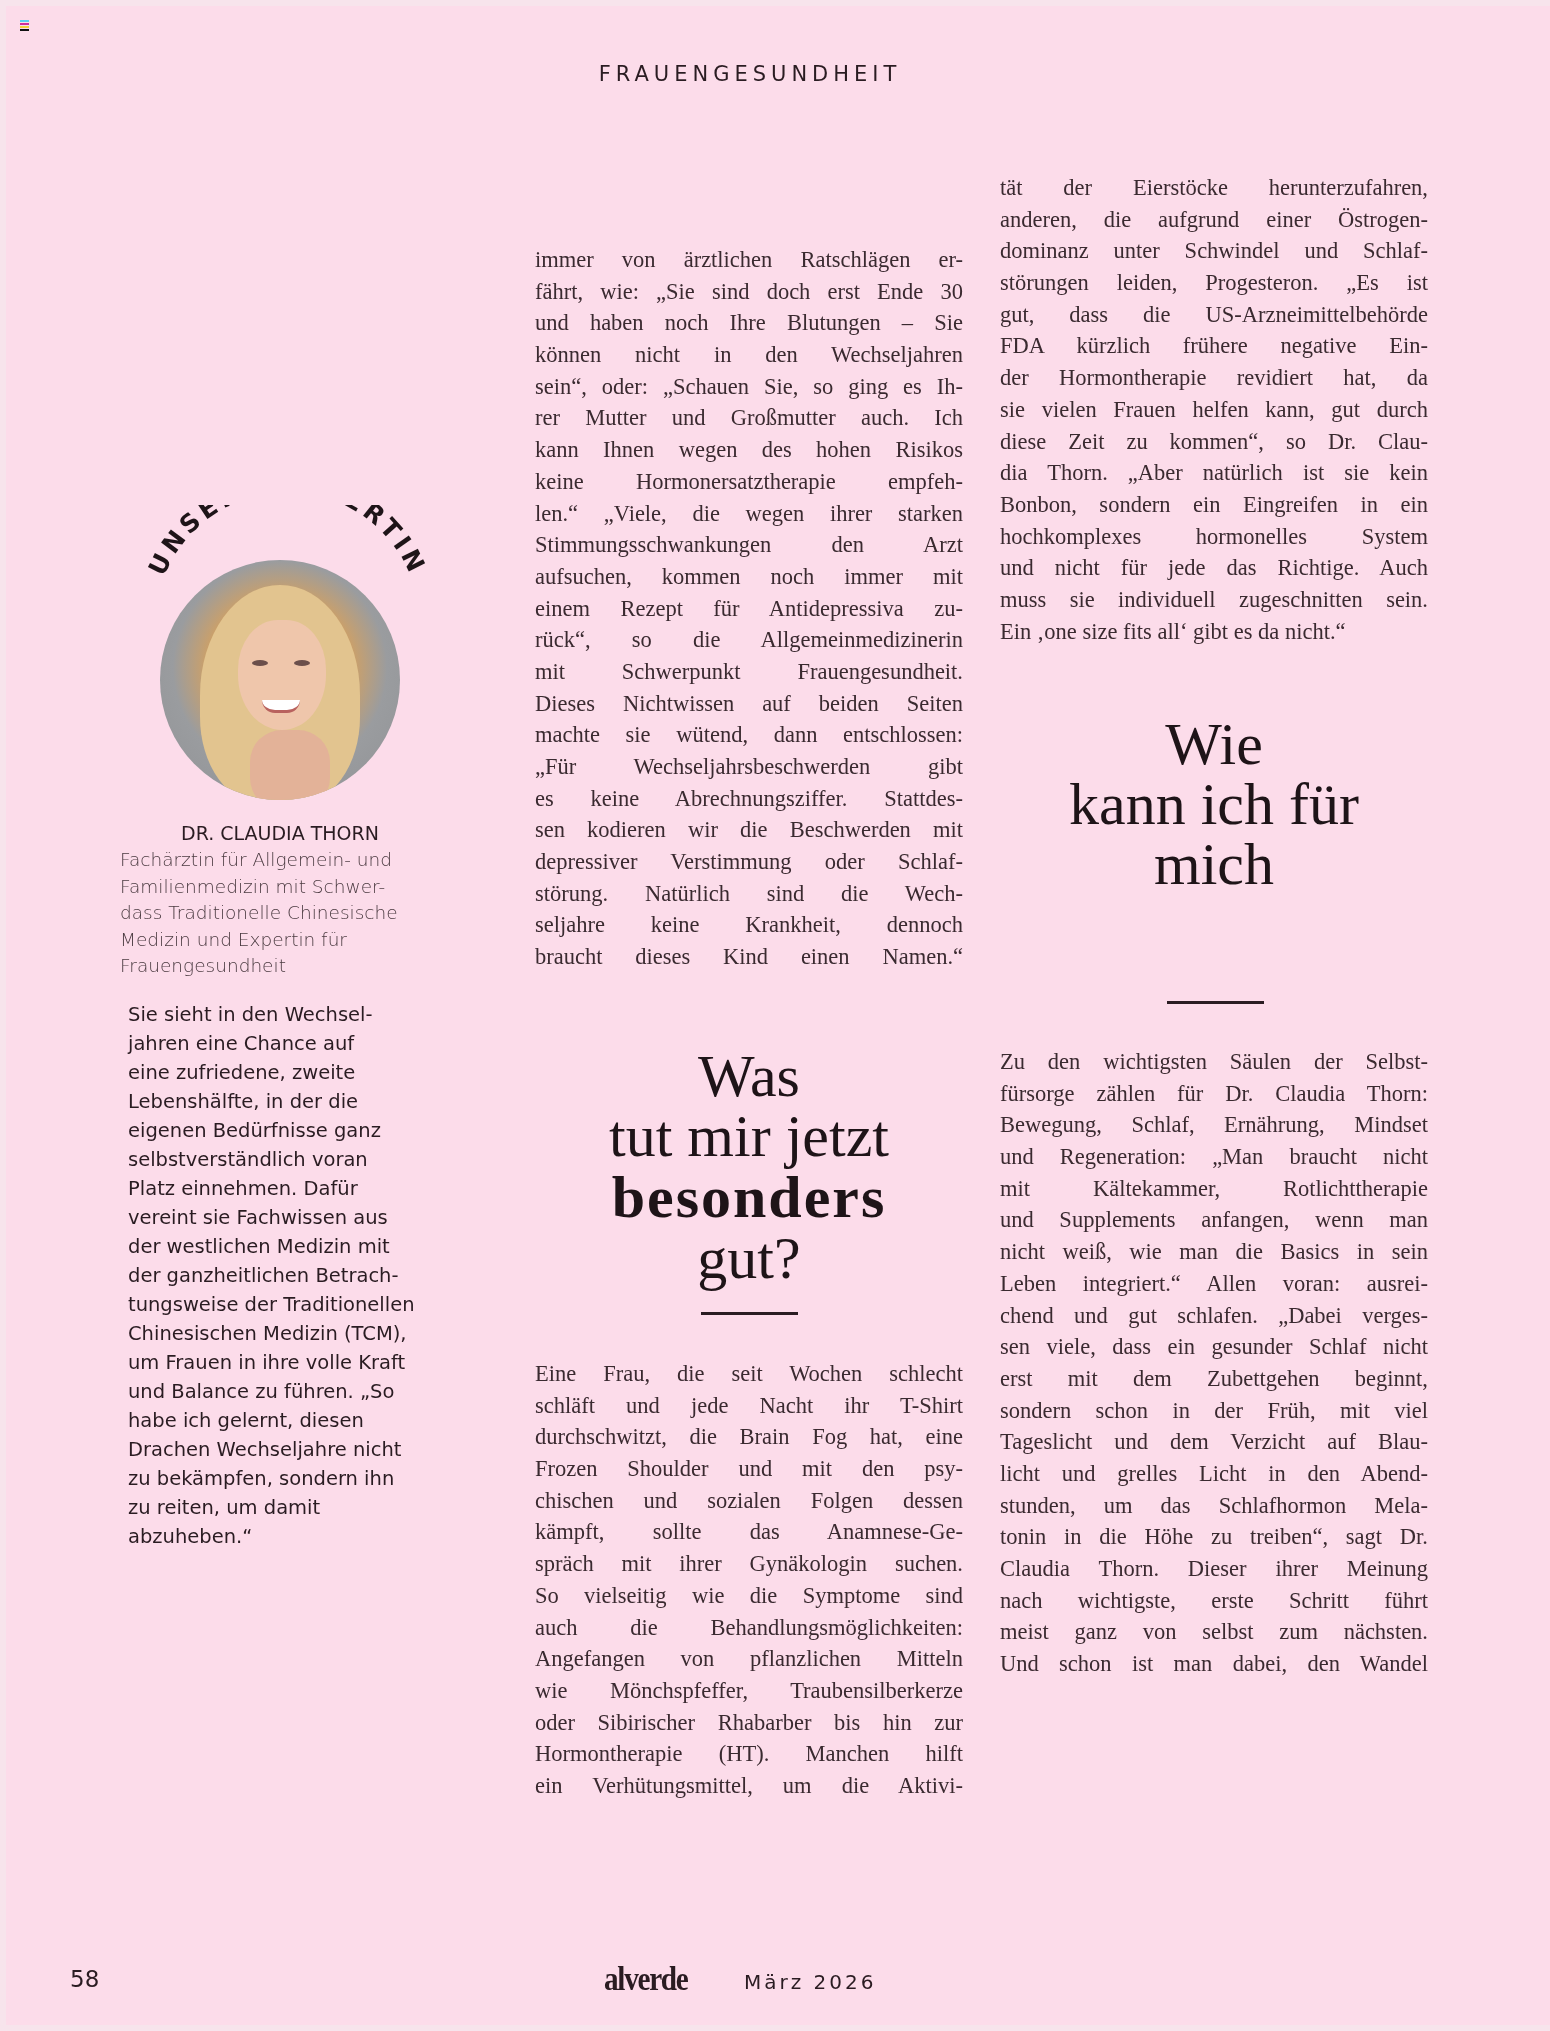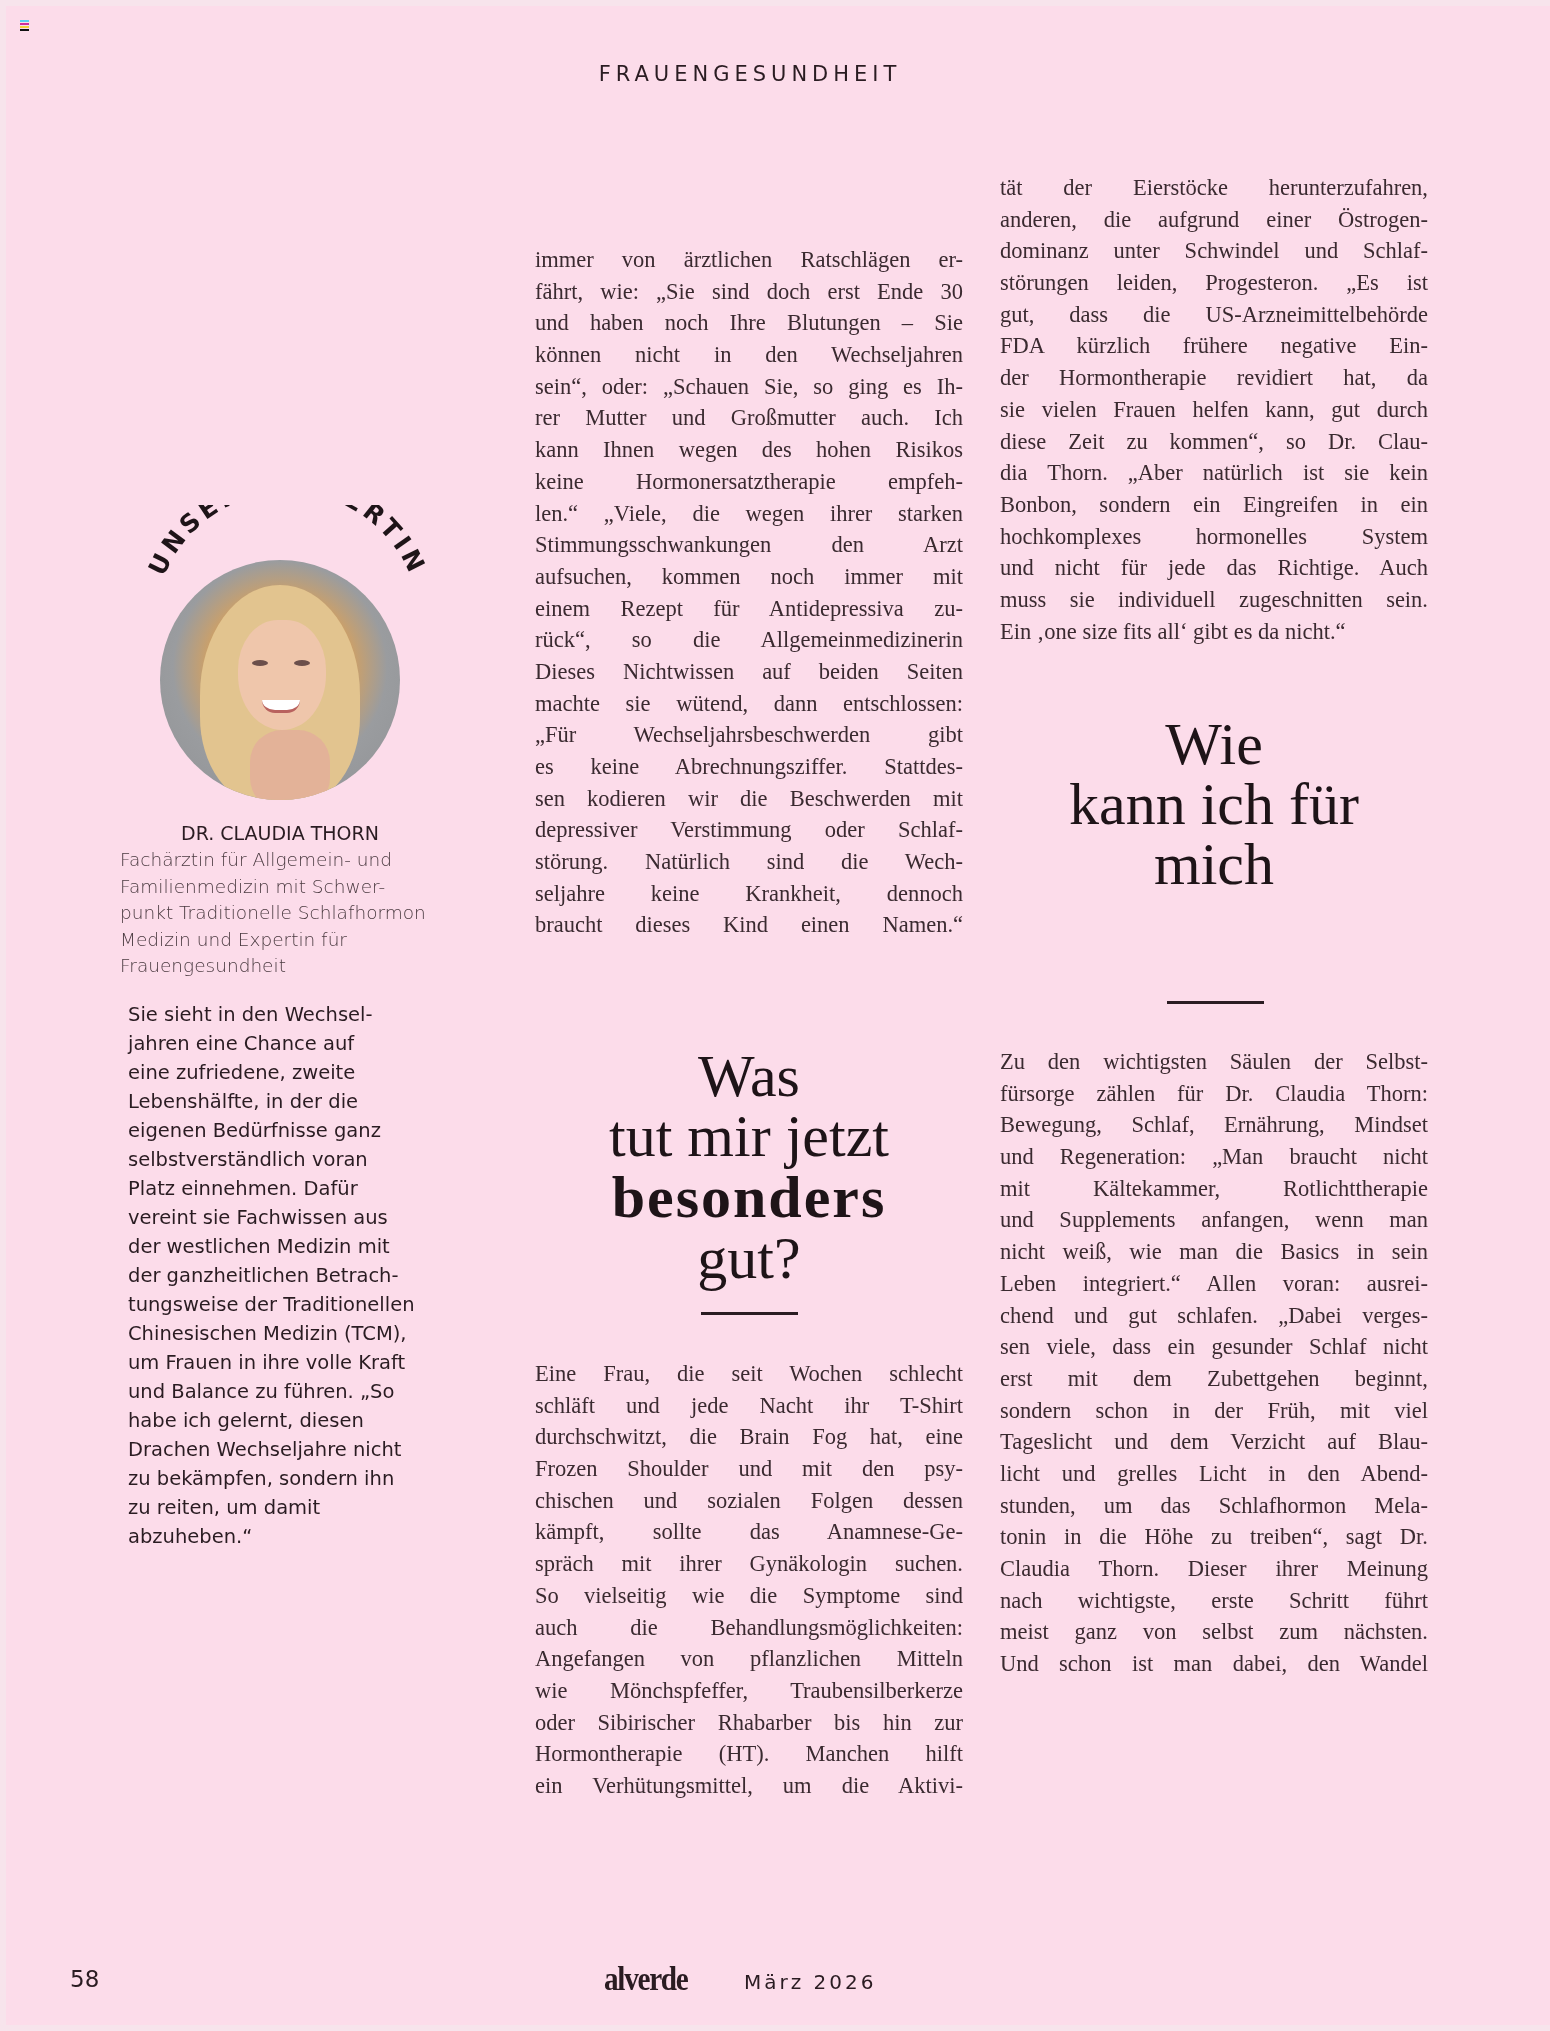--- a/index.html
+++ b/index.html
@@ -122,21 +122,21 @@
   <div class="eye" style="left:92px"></div>
   <div class="eye" style="left:134px"></div>
   <div class="mouth"></div>
   <div class="hand"></div>
 </div>
 
 <div class="expert-name">DR. CLAUDIA THORN</div>
 <div class="expert-title">
   <span class="bio-line">Fachärztin für Allgemein- und</span>
   <span class="bio-line">Familienmedizin mit Schwer-</span>
-  <span class="bio-line">punkt Traditionelle Schlafhormon</span>
+  <span class="bio-line">dass Traditionelle Chinesische</span>
   <span class="bio-line">Medizin und Expertin für</span>
   <span class="bio-line">Frauengesundheit</span>
 </div>
 
 <div class="expert-bio">
   <span class="bio-line">Sie sieht in den Wechsel-</span>
   <span class="bio-line">jahren eine Chance auf</span>
   <span class="bio-line">eine zufriedene, zweite</span>
   <span class="bio-line">Lebenshälfte, in der die</span>
   <span class="bio-line">eigenen Bedürfnisse ganz</span>
@@ -163,20 +163,21 @@
   <span class="ln">können nicht in den Wechseljahren</span>
   <span class="ln">sein“, oder: „Schauen Sie, so ging es Ih-</span>
   <span class="ln">rer Mutter und Großmutter auch. Ich</span>
   <span class="ln">kann Ihnen wegen des hohen Risikos</span>
   <span class="ln">keine Hormonersatztherapie empfeh-</span>
   <span class="ln">len.“ „Viele, die wegen ihrer starken</span>
   <span class="ln">Stimmungsschwankungen den Arzt</span>
   <span class="ln">aufsuchen, kommen noch immer mit</span>
   <span class="ln">einem Rezept für Antidepressiva zu-</span>
   <span class="ln">rück“, so die Allgemeinmedizinerin</span>
+  <span class="ln">mit Schwerpunkt Frauengesundheit.</span>
   <span class="ln">Dieses Nichtwissen auf beiden Seiten</span>
   <span class="ln">machte sie wütend, dann entschlossen:</span>
   <span class="ln">„Für Wechseljahrsbeschwerden gibt</span>
   <span class="ln">es keine Abrechnungsziffer. Stattdes-</span>
   <span class="ln">sen kodieren wir die Beschwerden mit</span>
   <span class="ln">depressiver Verstimmung oder Schlaf-</span>
   <span class="ln">störung. Natürlich sind die Wech-</span>
   <span class="ln">seljahre keine Krankheit, dennoch</span>
   <span class="ln">braucht dieses Kind einen Namen.“</span>
 </div>

